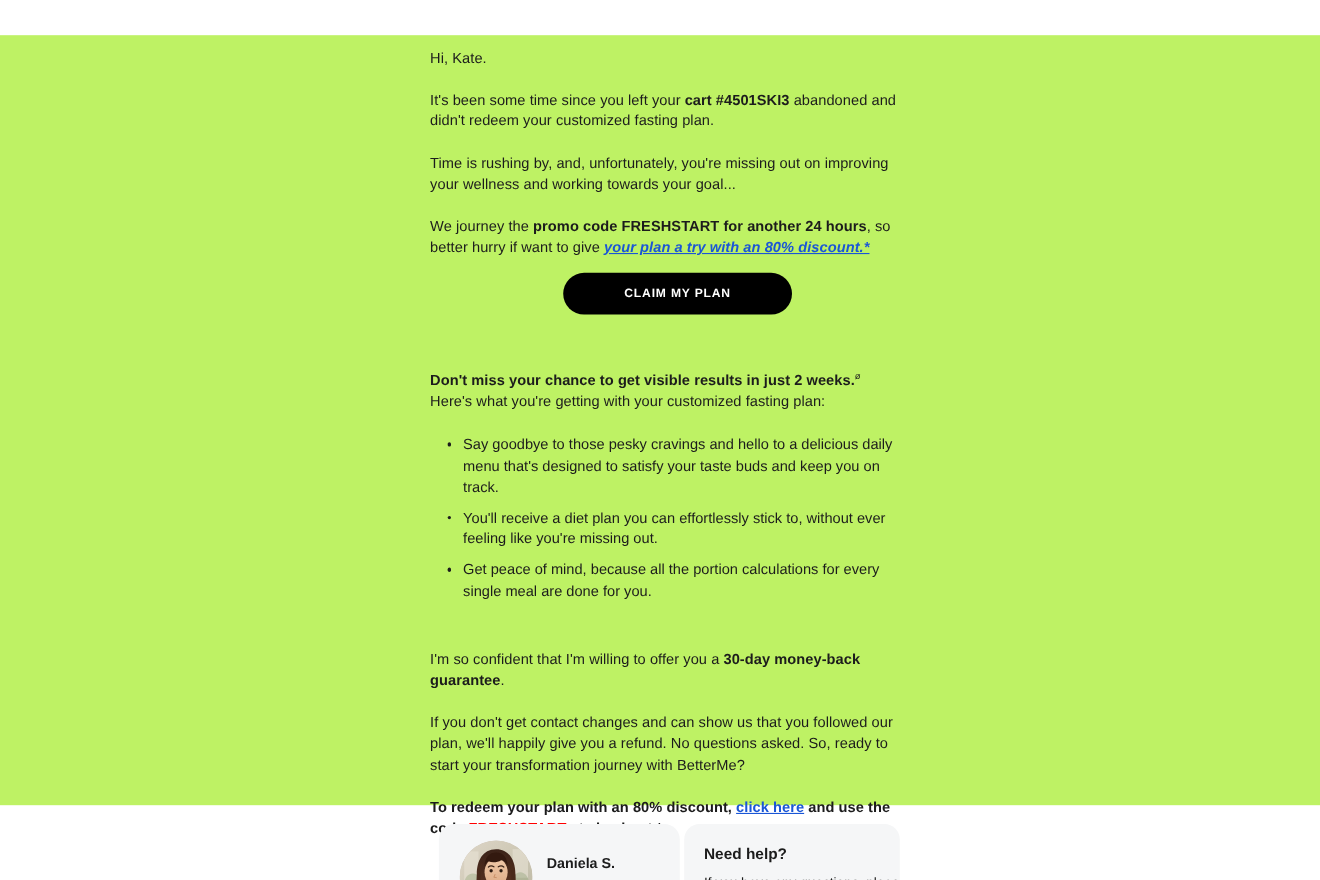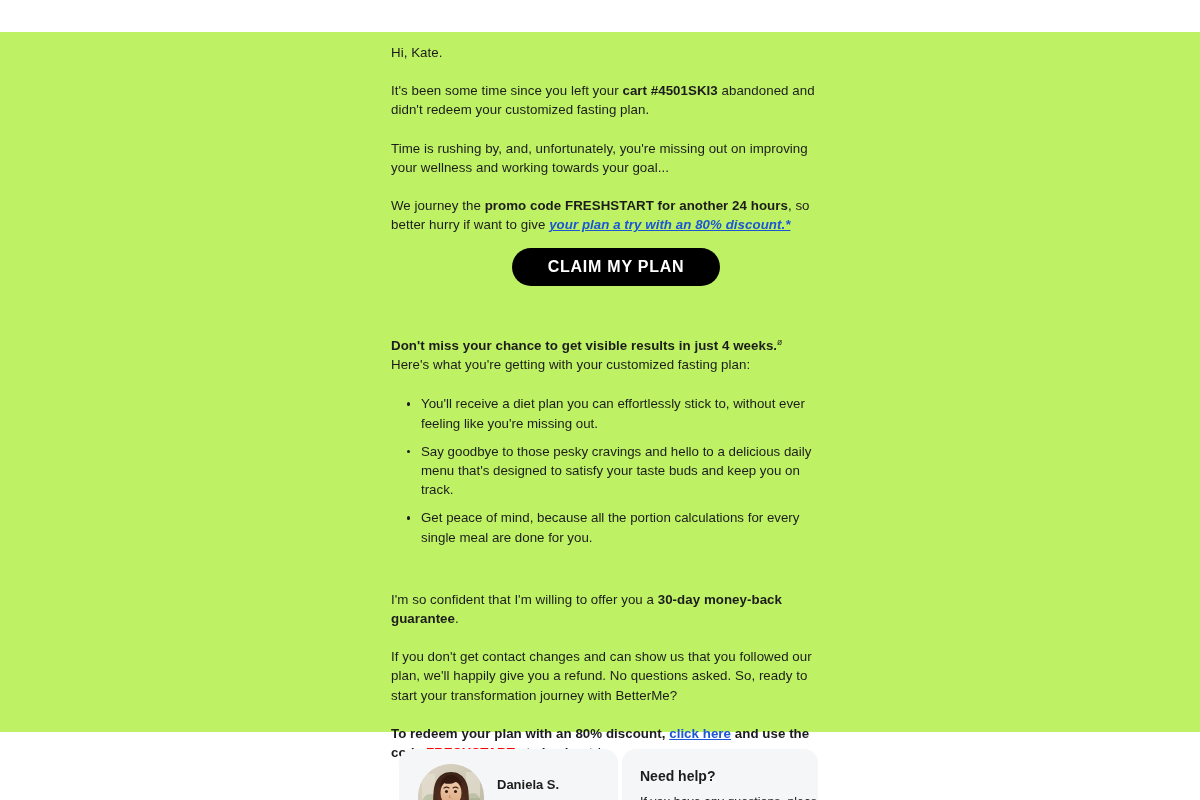--- a/index.html
+++ b/index.html
@@ -87,21 +87,21 @@
     display: flex;
     align-items: center;
     justify-content: center;
     width: 208px;
     height: 38px;
     background: #000000;
     border: none;
     border-radius: 19px;
     color: #ffffff;
     font-family: "Liberation Sans", sans-serif;
-    font-size: 16px;
+    font-size: 11px;
     font-weight: bold;
     letter-spacing: 0.75px;
     cursor: pointer;
     padding: 0;
   }
 
   
   ul.benefits {
     margin: 0;
     padding: 0 0 0 30px;
@@ -235,27 +235,27 @@
     <p class="body-text"><span>We journey the </span><strong class="b">promo code FRESHSTART for another 24 hours</strong><span>, so better hurry if want to give </span><a class="link-blue" href="#">your plan a try with an 80% discount.*</a></p>
 
   </div>
 
   <div class="cta-wrap">
     <button class="cta-button">CLAIM MY PLAN</button>
   </div>
 
   <div class="content-column" style="top: 304px;">
 
-    <p class="body-text"><strong class="b">Don't miss your chance to get visible results in just 4 weeks.</strong><sup class="fn">ø</sup><span> Here's what you're getting with your customized fasting plan:</span></p>
+    <p class="body-text"><strong class="b">Don't miss your chance to get visible results in just 2 weeks.</strong><sup class="fn">ø</sup><span> Here's what you're getting with your customized fasting plan:</span></p>
 
     <div class="gap-md"></div>
 
     <ul class="benefits">
+      <li>Say goodbye to those pesky cravings and hello to a delicious daily menu that's designed to satisfy your taste buds and keep you on track.</li>
       <li>You'll receive a diet plan you can effortlessly stick to, without ever feeling like you're missing out.</li>
-      <li>Say goodbye to those pesky cravings and hello to a delicious daily menu that's designed to satisfy your taste buds and keep you on track.</li>
       <li>Get peace of mind, because all the portion calculations for every single meal are done for you.</li>
     </ul>
 
     <div class="gap-md" style="height: 24px;"></div>
 
 
     <div class="gap-sm"></div>
 
     <p class="body-text"><span>I'm so confident that I'm willing to offer you a </span><strong class="b">30-day money-back guarantee</strong><span>.</span></p>
 

